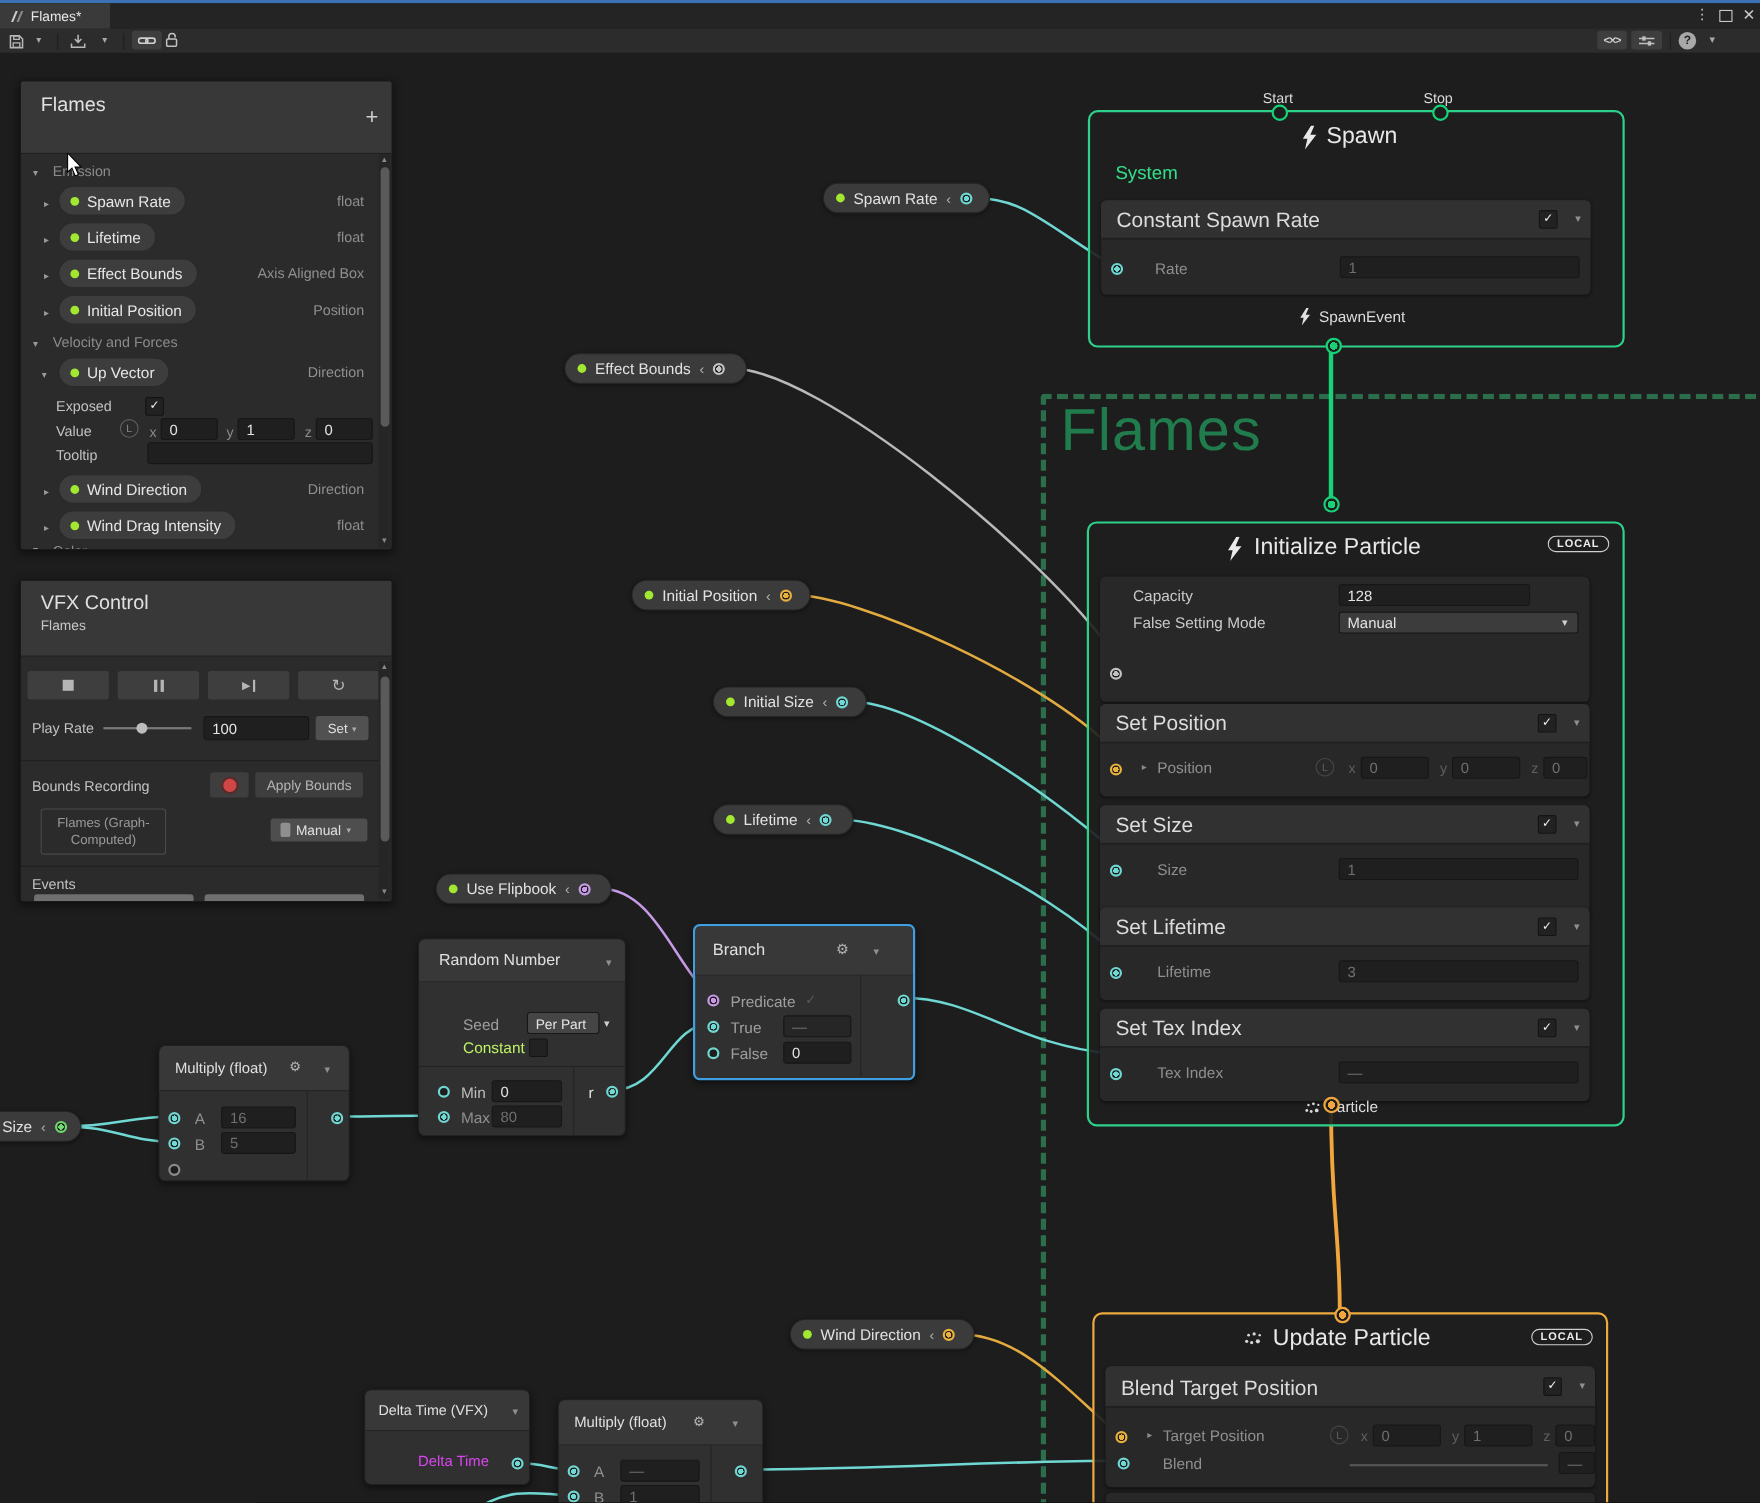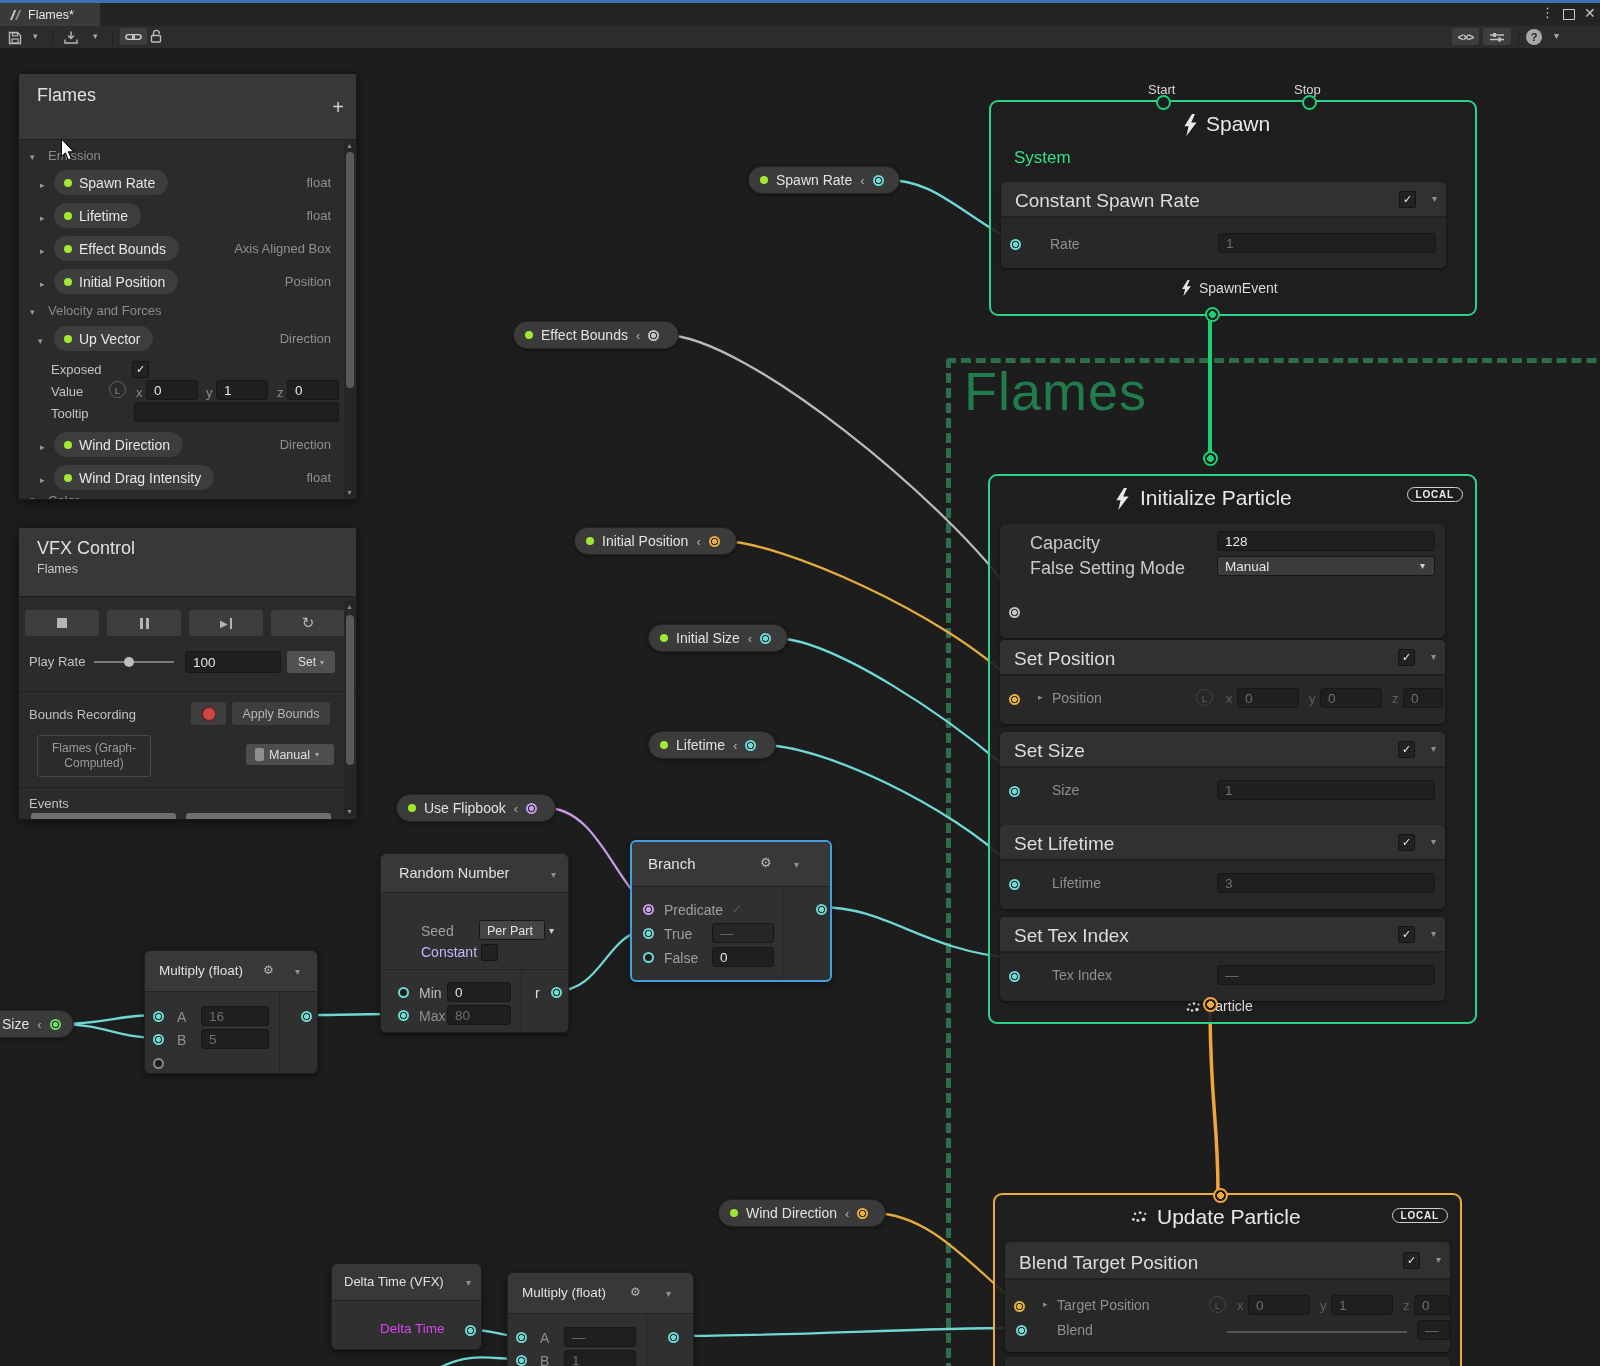--- a/index.html
+++ b/index.html
@@ -47,21 +47,21 @@
   .context{position:absolute;background:#1f1f1fE8;border-radius:9px;z-index:15;}
   .context.green{border:2px solid #2ed189;padding-left:20px;}
   .context.orange{border:2px solid #eeaa3c;}
   .ctxtitle{position:absolute;font-size:21px;color:#e8e8e8;white-space:nowrap;}
   .badge{position:absolute;border:1.5px solid #cfcfcf;border-radius:9px;padding:1px 8px;font-size:10px;font-weight:bold;
     letter-spacing:.8px;color:#ececec;}
   .cblock{position:absolute;left:10px;width:445px;background:#282828;border-radius:5px;box-shadow:0 1px 3px #0007;}
   .bhead{position:absolute;left:0;right:0;top:0;height:34px;background:#313131;border-radius:5px 5px 0 0;border-bottom:2px solid #202020;}
   .btitle{position:absolute;left:14px;top:8px;font-size:19px;color:#dcdcdc;}
   .rlabel{position:absolute;font-size:14px;color:#8f8f8f;white-space:nowrap;}
-  .slabel{position:absolute;font-size:18px;color:#c9c9c9;white-space:nowrap;text-align:center;}
+  .slabel{position:absolute;font-size:14px;color:#c9c9c9;white-space:nowrap;text-align:center;}
   .axis{position:absolute;font-size:13px;color:#5f5f5f;}
   .exp{position:absolute;font-size:9px;color:#8a8a8a;}
   .opnode{position:absolute;background:#303030;border:1px solid #202020;border-radius:6px;z-index:18;box-shadow:0 2px 6px #0008;}
   .opnode.selected{border:2px solid #3f9fe0;}
   .ophead{position:absolute;left:0;right:0;top:0;background:#383838;border-radius:6px 6px 0 0;border-bottom:1px solid #232323;}
   .optitle{position:absolute;font-size:14px;color:#e0e0e0;white-space:nowrap;}
   .gear{position:absolute;color:#b5b5b5;font-size:13px;}
   .chev{position:absolute;color:#909090;font-size:10px;}
   .vdiv{position:absolute;width:1px;background:#242424;}
   .groupbox{position:absolute;border:5px dashed #2c6e4c;border-radius:4px;z-index:5;}
@@ -130,21 +130,21 @@
   <div class="flowport filled" style="left:1210px;top:458px;--c:#18d176"></div>
 
   <div class="context green" style="left:988px;top:474px;width:465px;height:546px">
     <svg class="abs" style="left:125px;top:12px" width="15" height="22" viewBox="0 0 12 18">
         <path d="M7.2 0 L1 10 h3.4 L2.6 18 L11 7 H6.6 L9.6 0 Z" fill="#e9e9e9"></path>
       </svg>
     <div class="ctxtitle" style="left:150px;top:10px">Initialize Particle</div>
     <div class="badge" style="right:12px;top:11px">LOCAL</div>
     <div class="cblock" style="top:48px;height:114px">
       <span class="slabel" style="left:30px;top:9px">Capacity</span>
-      <span class="vbox" style="left:217px;top:7px;width:218px">128</span>
+      <span class="vbox" style="left:217px;top:7px;width:174px">128</span>
       <span class="slabel" style="left:30px;top:34px">False Setting Mode</span>
       <span class="vbox" style="left:217px;top:32px;width:218px;background:#3c3c3c">Manual</span>
       <span class="chev" style="left:420px;top:36px;color:#cfcfcf">▾</span>
       <span class="exp" style="left:24px;top:130px">▸</span>
       <span class="rlabel" style="left:38px;top:128px">Bounds</span>
       <span class="Licon" style="left:186px;top:127px">L</span>
     </div>
     <div class="aport filled" style="left:24px;top:136px;--c:#c2c2c2"></div>
 
     <div class="cblock" style="top:164px;height:84px">
@@ -295,21 +295,21 @@
   </div>
 
   <div class="opnode" style="left:380px;top:853px;width:187px;height:178px">
     <div class="ophead" style="height:38px">
       <span class="optitle" style="left:18px;top:11px;font-size:14.5px">Random Number</span>
       <span class="chev" style="right:12px;top:15px">▾</span>
     </div>
     <span class="rlabel" style="left:40px;top:69px;color:#9f9f9f">Seed</span>
     <span class="vbox" style="left:98px;top:66px;width:66px;background:#454545;font-size:12.5px">Per Part</span>
     <span class="chev" style="left:168px;top:71px;color:#cfcfcf">▾</span>
-    <span class="rlabel" style="left:40px;top:90px;color:#c4b5fd">Constant</span>
+    <span class="rlabel" style="left:40px;top:90px;color:#bef264">Constant</span>
     <span class="chk" style="left:100px;top:90px"></span>
     <div class="abs" style="left:0;top:115px;width:187px;height:1px;background:#232323"></div>
     <div class="vdiv" style="left:140px;top:116px;height:62px"></div>
     <span class="port" style="position:absolute;left:17px;top:133px;--c:#6fd8d3"></span>
     <span class="rlabel" style="left:38px;top:131px;color:#bdbdbd">Min</span>
     <span class="vbox" style="left:66px;top:128px;width:64px">0</span>
     <span class="port filled" style="position:absolute;left:17px;top:156px;--c:#6fd8d3"></span>
     <span class="rlabel" style="left:38px;top:154px">Max</span>
     <span class="vbox gray" style="left:66px;top:151px;width:64px">80</span>
     <span class="rlabel" style="left:154px;top:131px;color:#e0e0e0">r</span>

